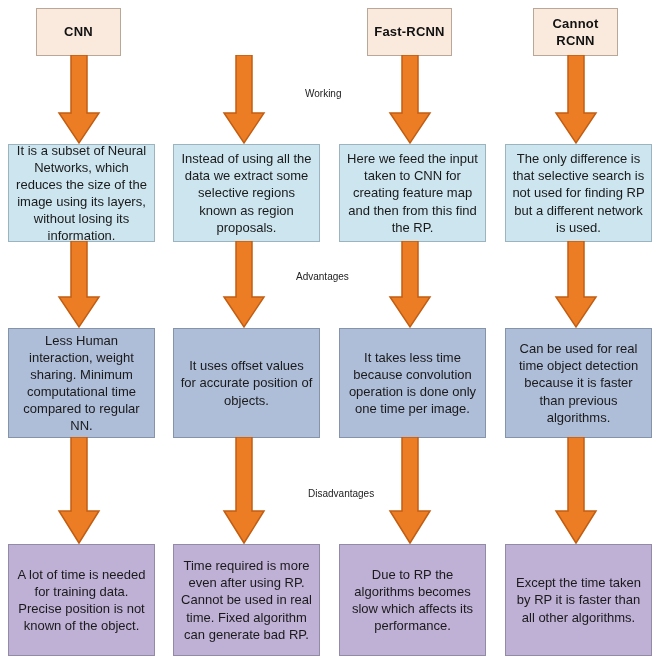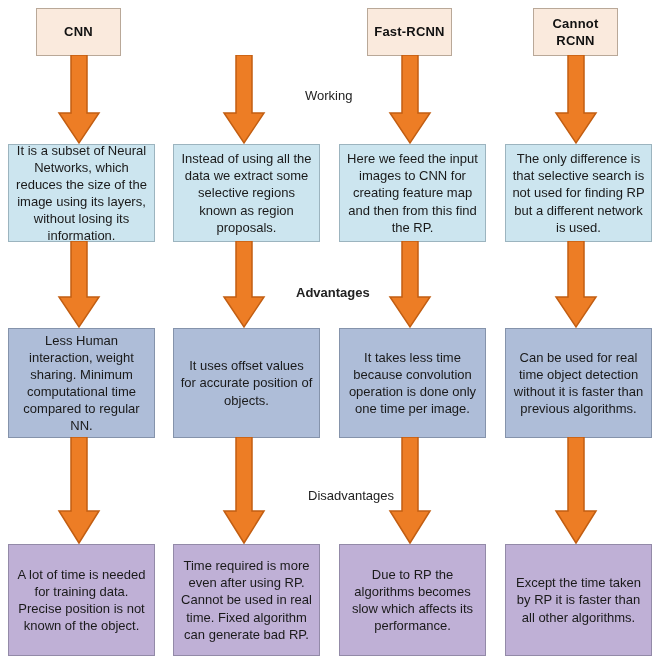--- a/index.html
+++ b/index.html
@@ -91,26 +91,26 @@
   }
   .arrow svg { display: block; width: 44px; height: 100%; }
 
   .arrow-1 { top: 55px;  height: 90px; }
   .arrow-2 { top: 241px; height: 88px; }
   .arrow-3 { top: 437px; height: 108px; }
 
   
   .section-label {
     position: absolute;
-    font-size: 13px;
+    font-size: 10px;
     color: #222222;
     white-space: nowrap;
   }
   .label-working      { left: 305px; top: 88px; }
-  .label-advantages   { left: 296px; top: 285px; font-weight: bold; }
+  .label-advantages   { left: 296px; top: 271px; }
   .label-disadvantages{ left: 288px; top: 488px; margin-left: 20px; }
 </style>
 </head>
 <body>
 
 <div id="canvas">
 
   <div class="col col-0">
     <div class="box header-box">CNN</div>
 
@@ -168,21 +168,21 @@
 
   <div class="col col-2">
     <div class="box header-box">Fast-RCNN</div>
 
     <div class="arrow arrow-1">
       <svg viewBox="0 0 44 90" preserveAspectRatio="none">
         <polygon points="14,0 30,0 30,58 42,58 22,88 2,58 14,58" fill="#ed7d25" stroke="#c25e12" stroke-width="1.5"></polygon>
       </svg>
     </div>
 
-    <div class="box working-box">Here we feed the input images to CNN for creating feature map and then from this find the RP.</div>
+    <div class="box working-box">Here we feed the input taken to CNN for creating feature map and then from this find the RP.</div>
 
     <div class="arrow arrow-2">
       <svg viewBox="0 0 44 88" preserveAspectRatio="none">
         <polygon points="14,0 30,0 30,56 42,56 22,86 2,56 14,56" fill="#ed7d25" stroke="#c25e12" stroke-width="1.5"></polygon>
       </svg>
     </div>
 
     <div class="box adv-box">It takes less time because convolution operation is done only one time per image.</div>
 
     <div class="arrow arrow-3">
@@ -204,21 +204,21 @@
     </div>
 
     <div class="box working-box">The only difference is that selective search is not used for finding RP but a different network is used.</div>
 
     <div class="arrow arrow-2">
       <svg viewBox="0 0 44 88" preserveAspectRatio="none">
         <polygon points="14,0 30,0 30,56 42,56 22,86 2,56 14,56" fill="#ed7d25" stroke="#c25e12" stroke-width="1.5"></polygon>
       </svg>
     </div>
 
-    <div class="box adv-box">Can be used for real time object detection without it is faster than previous algorithms.</div>
+    <div class="box adv-box">Can be used for real time object detection because it is faster than previous algorithms.</div>
 
     <div class="arrow arrow-3">
       <svg viewBox="0 0 44 108" preserveAspectRatio="none">
         <polygon points="14,0 30,0 30,74 42,74 22,106 2,74 14,74" fill="#ed7d25" stroke="#c25e12" stroke-width="1.5"></polygon>
       </svg>
     </div>
 
     <div class="box dis-box">Except the time taken by RP it is faster than all other algorithms.</div>
   </div>
 

